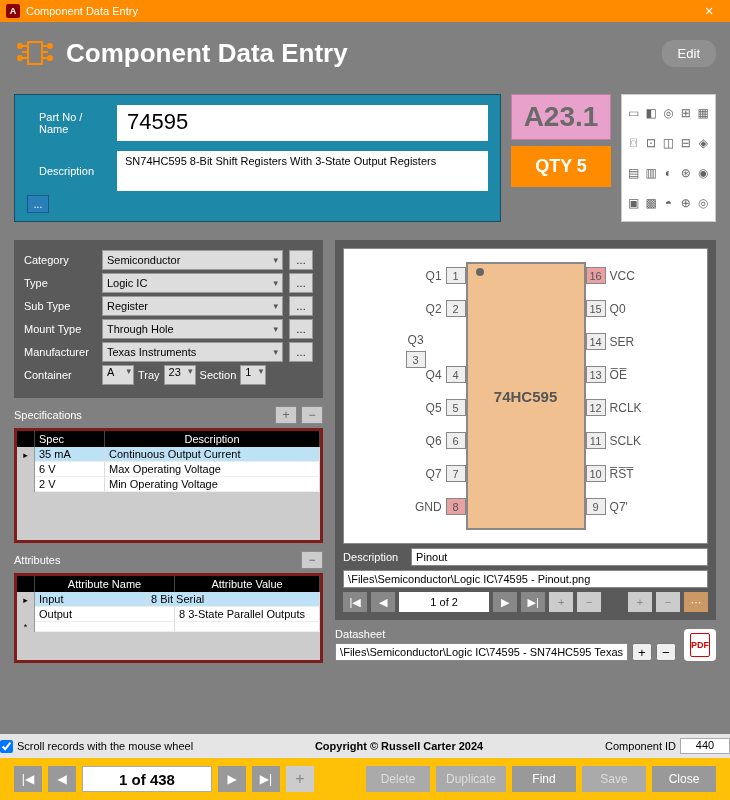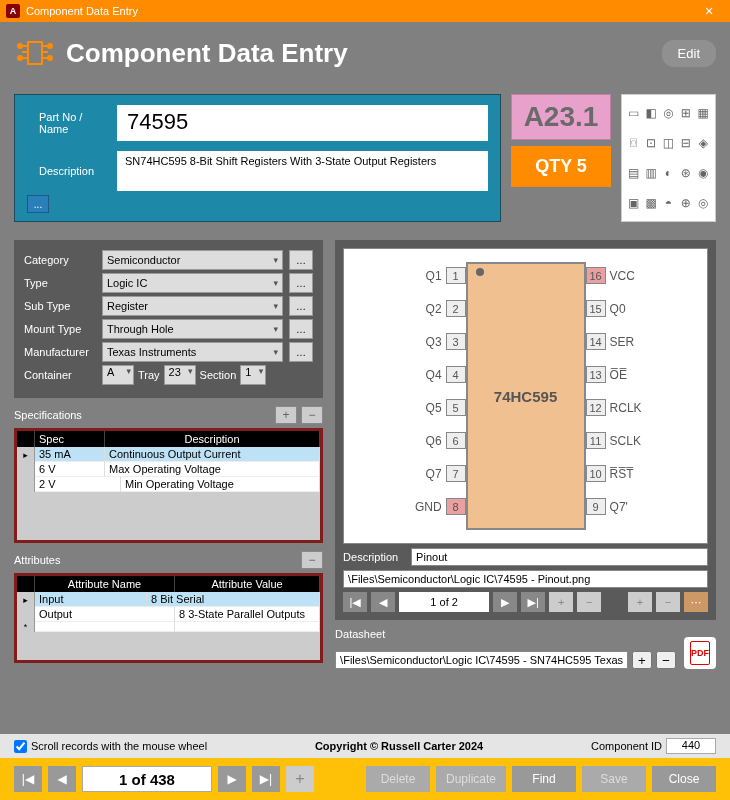--- a/index.html
+++ b/index.html
@@ -79,26 +79,26 @@
 .wbox { flex:1; background:#fff; border:1px solid #888; height:18px; font-size:11px; padding:0 4px; display:flex; align-items:center; overflow:hidden; white-space:nowrap;}
 
 .nav-row { display:flex; align-items:center; gap:4px; margin-top:4px;}
 .nav-row .nbtn { width:24px; height:20px; background:#888; color:#fff; border:none; font-size:11px; cursor:pointer; display:flex;align-items:center;justify-content:center;}
 .nav-row .nbtn.light { background:#ccc; color:#888; }
 .nav-row .pgbox { width:90px; height:20px; background:#fff; text-align:center; font-size:11px; display:flex;align-items:center;justify-content:center;}
 .nav-row .nspacer{flex:1;}
 
 .datasheet-row { display:flex; align-items:flex-end; gap:8px; margin-top:2px; }
 .datasheet-col { flex:1; }
-.datasheet-col .title { color:#fff; font-size:11px; margin-bottom:11px; display:block;}
+.datasheet-col .title { color:#fff; font-size:11px; margin-bottom:3px; display:block;}
 .ds-line{display:flex;gap:4px;align-items:center;}
 .pdf-icon { width:32px; height:32px; background:#fff; border-radius:4px; display:flex;align-items:center;justify-content:center; font-size:9px; color:#d00; font-weight:bold; position:relative;}
 .pdf-icon::before{content:"";width:18px;height:22px;border:1px solid #d00;border-radius:2px;position:absolute;}
 
-.footer1 { background:#e5e5e5; padding:4px 14px; display:flex; align-items:center; font-size:11px; }
+.footer1 { background:#e5e5e5; padding:4px 0; display:flex; align-items:center; font-size:11px; }
 .footer1 .chk { margin-right:4px; }
 .footer1 .copy { flex:1; text-align:center; font-weight:bold; }
 .footer1 .cid-box { width:50px; height:16px; background:#fff; border:1px solid #aaa; text-align:center; margin-left:4px; font-size:11px;}
 
 .footer2 { background:#ffc107; padding:8px 14px; display:flex; align-items:center; gap:6px; }
 .footer2 .nbtn { width:28px; height:26px; background:#999; color:#fff; border:none; font-size:12px; cursor:pointer; display:flex;align-items:center;justify-content:center;}
 .footer2 .recbox { width:130px; height:26px; background:#fff; border:1px solid #aaa; text-align:center; font-size:15px; font-weight:bold; display:flex;align-items:center;justify-content:center;}
 .footer2 .addbtn { width:28px; height:26px; background:#ccc; color:#888; border:none; font-size:16px; cursor:pointer;}
 .footer2 .fspacer{flex:1;}
 .footer2 .abtn { min-width:64px; height:26px; background:#999; color:#fff; border:none; font-size:12px; cursor:pointer; padding:0 10px;}
@@ -236,21 +236,21 @@
                 <div class="gc" style="width:70px">35 mA</div>
                 <div class="gc" style="flex:1">Continuous Output Current</div>
               </div>
               <div class="grow">
                 <div class="rowmark"></div>
                 <div class="gc" style="width:70px">6 V</div>
                 <div class="gc" style="flex:1">Max Operating Voltage</div>
               </div>
               <div class="grow">
                 <div class="rowmark"></div>
-                <div class="gc" style="width:86px">2 V</div>
+                <div class="gc" style="width:70px">2 V</div>
                 <div class="gc" style="flex:1">Min Operating Voltage</div>
               </div>
             </div>
           <div class="filler"></div>
         </div>
       </div>
 
       <div class="sub-section">
         <div class="sub-head">
             <div class="title">Attributes</div>
@@ -293,21 +293,21 @@
           </div>
           <div id="pins">
               <div class="pin-row left" style="top: 18px; right: calc(50% + 60px);">
                 <span>Q1</span>
                 <div class="pnum">1</div>
               </div>
               <div class="pin-row left" style="top: 51px; right: calc(50% + 60px);">
                 <span>Q2</span>
                 <div class="pnum">2</div>
               </div>
-              <div class="pin-row left" style="top: 84px; right: calc(50% + 60px);">
+              <div class="pin-row left" style="top: 84px; right: calc(50% + 60px); flex-direction: column;">
                 <span>Q3</span>
                 <div class="pnum">3</div>
               </div>
               <div class="pin-row left" style="top: 117px; right: calc(50% + 60px);">
                 <span>Q4</span>
                 <div class="pnum">4</div>
               </div>
               <div class="pin-row left" style="top: 150px; right: calc(50% + 60px);">
                 <span>Q5</span>
                 <div class="pnum">5</div>

